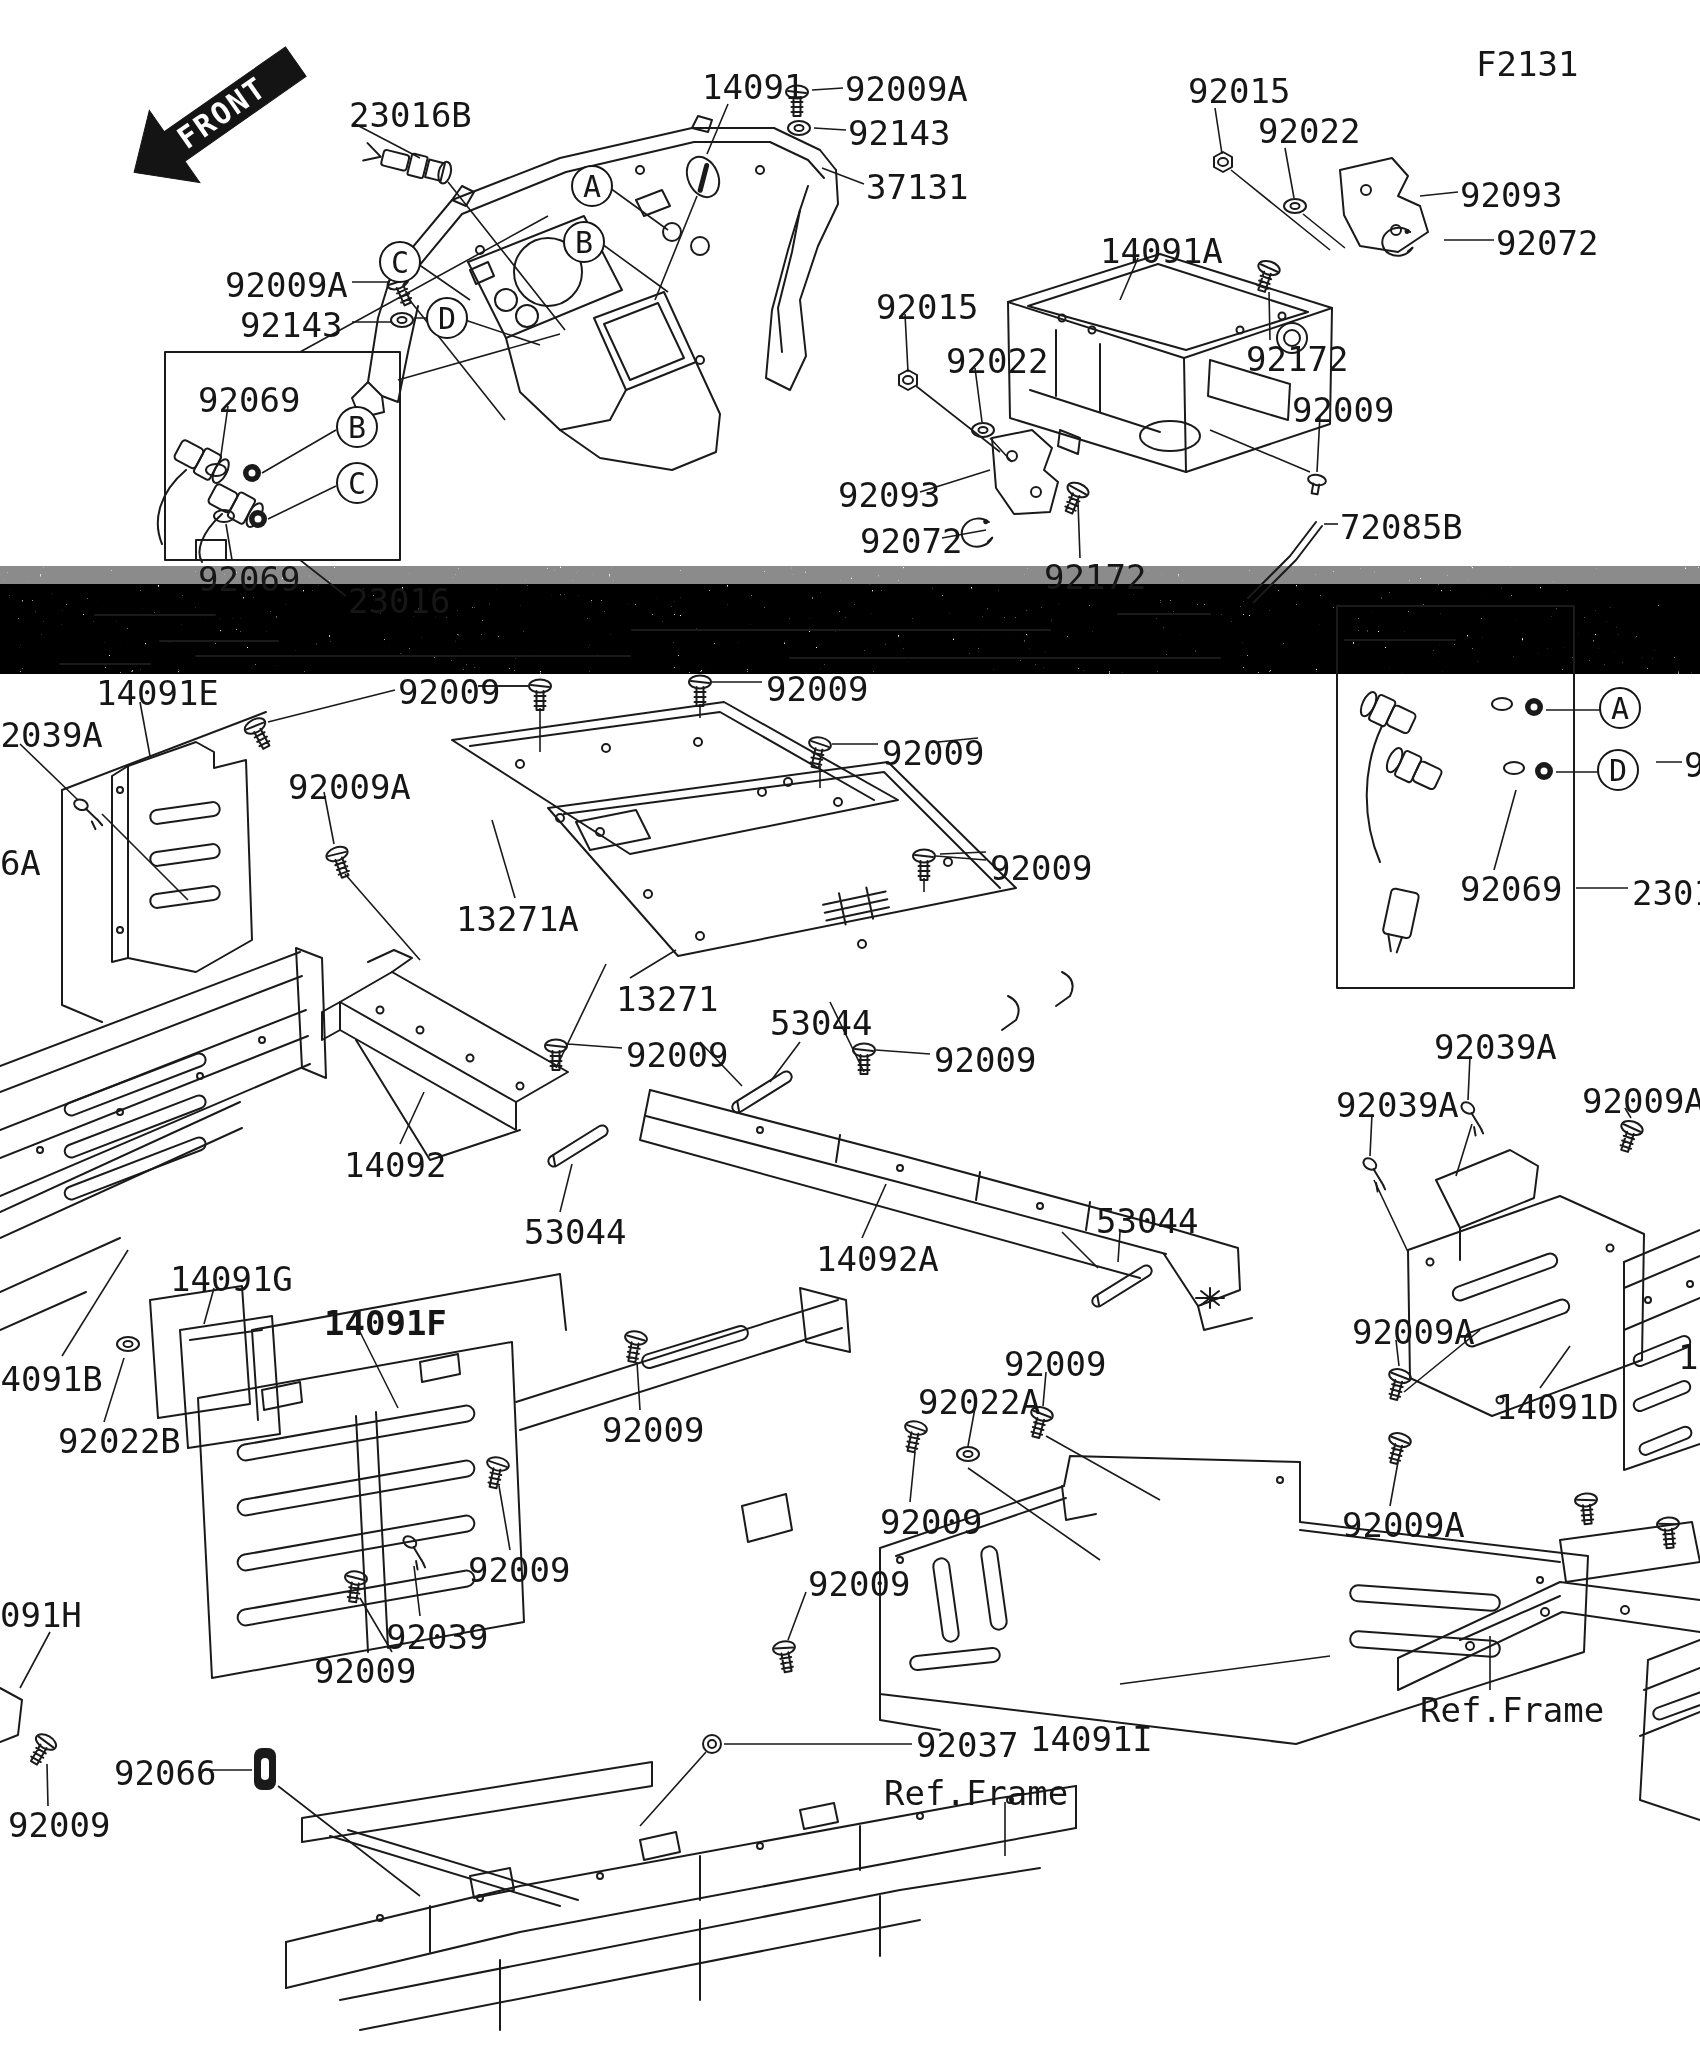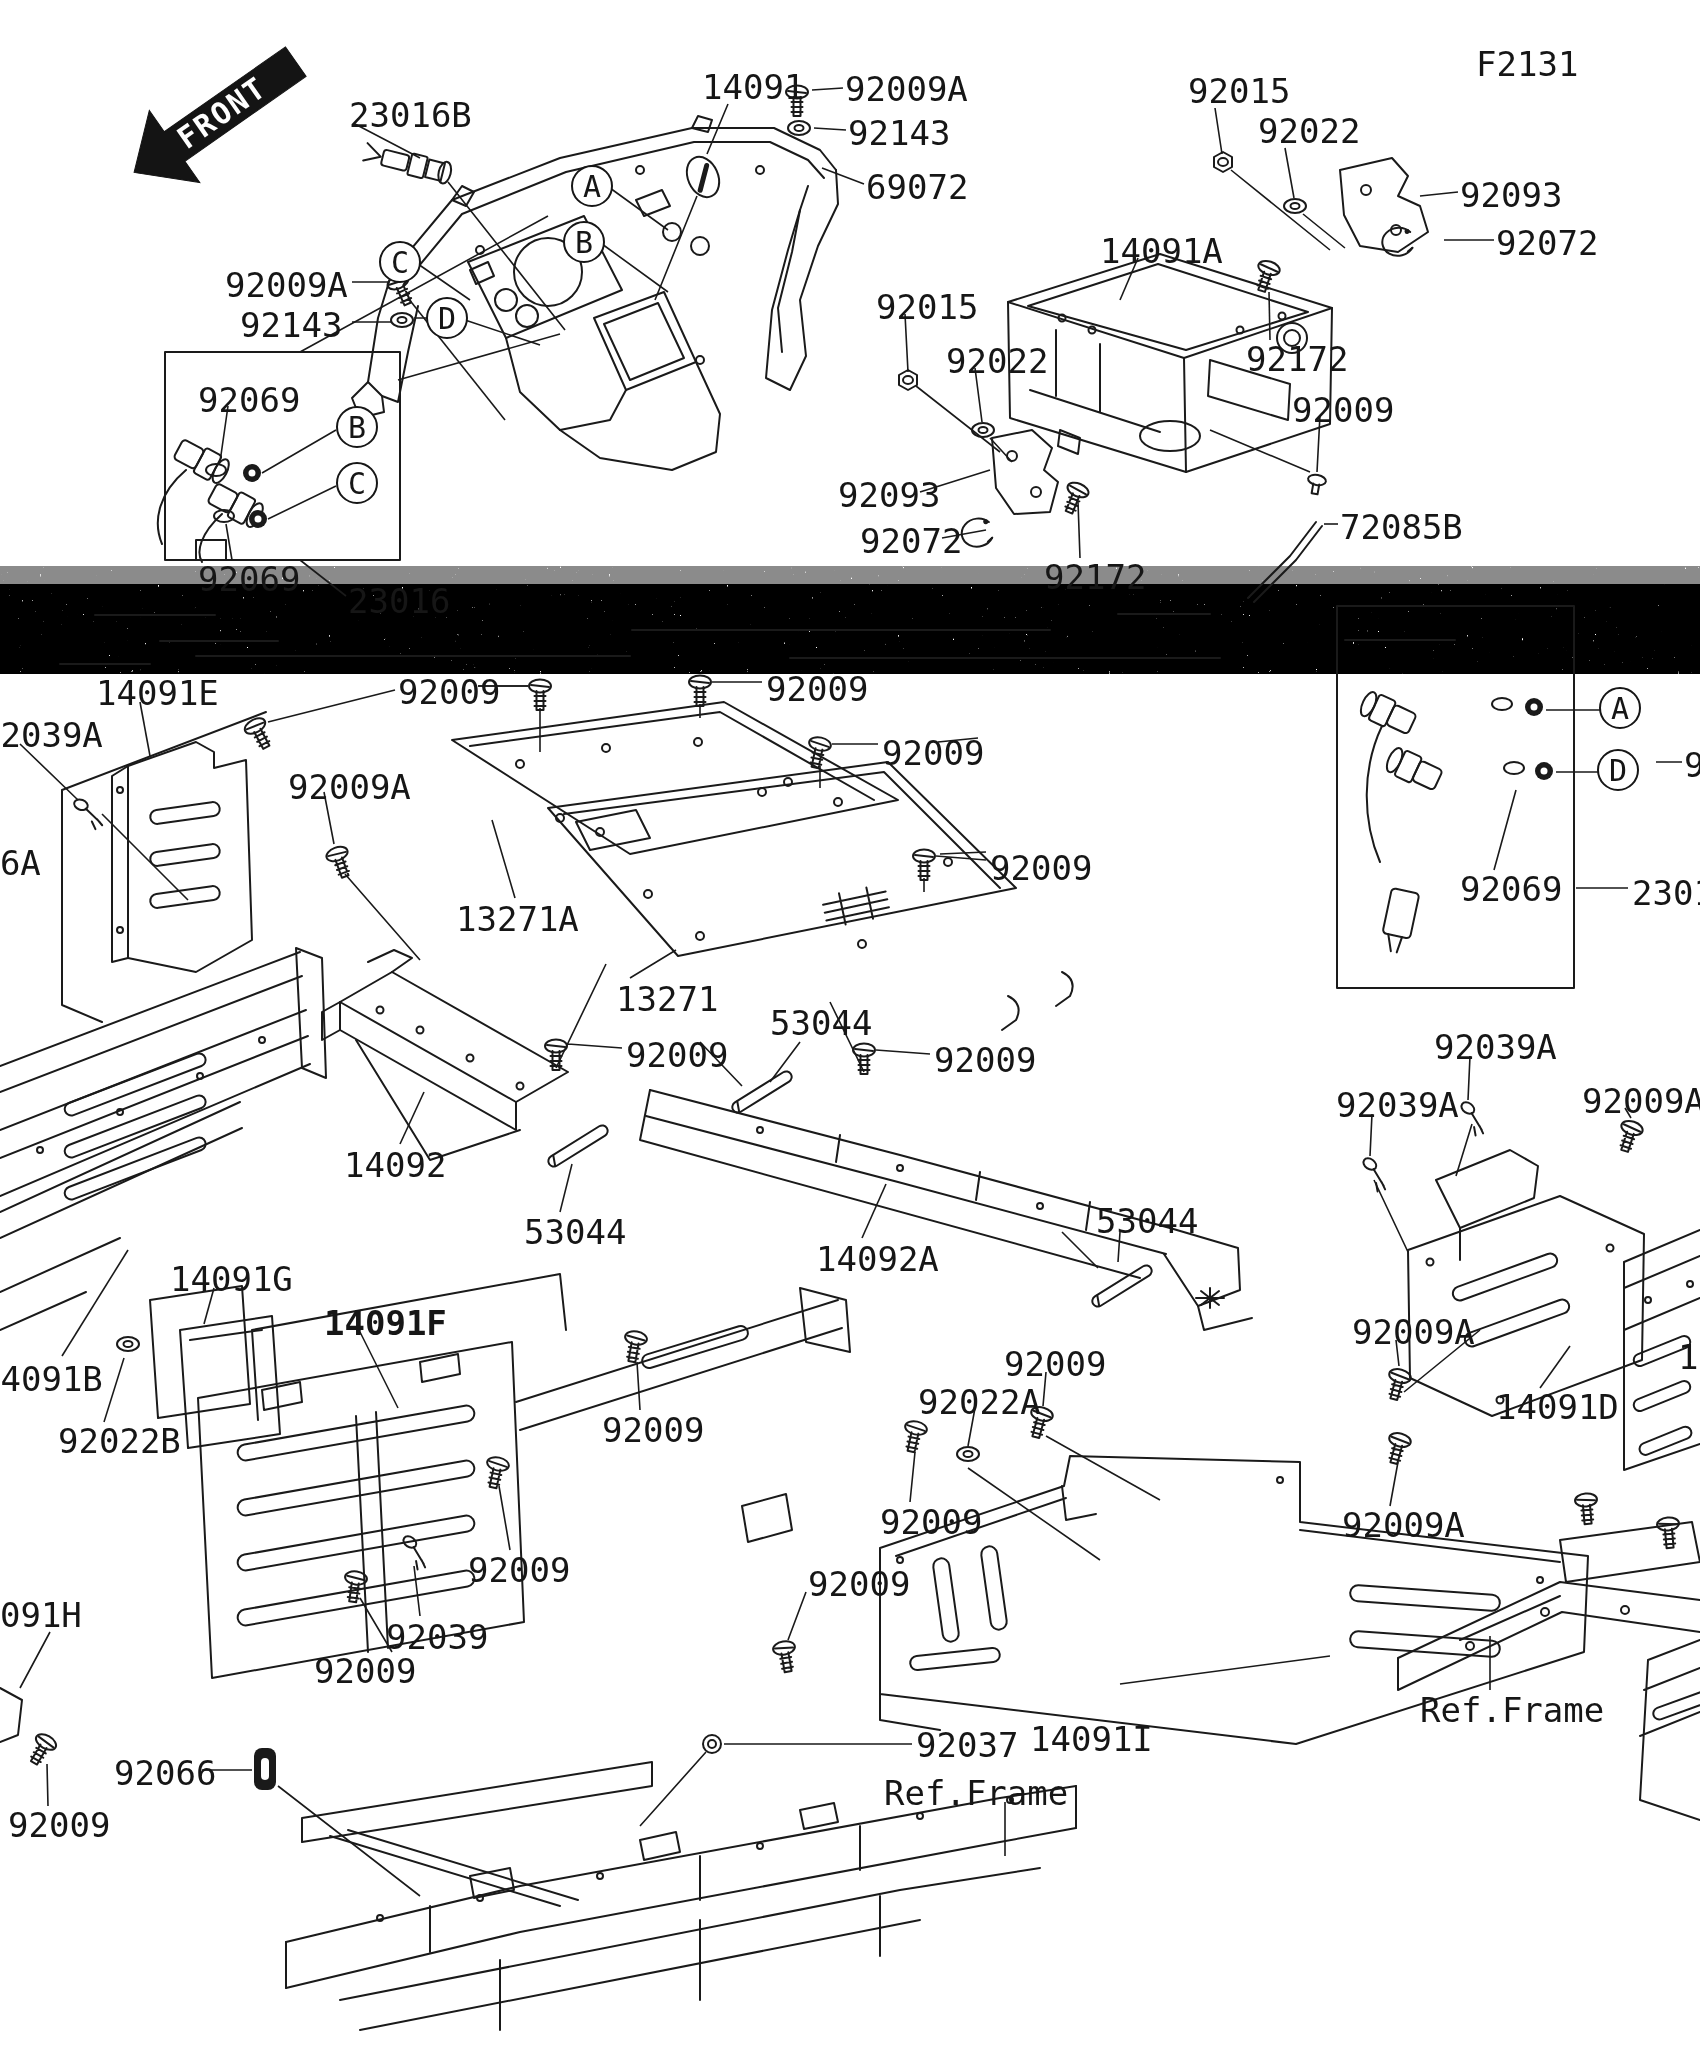--- a/index.html
+++ b/index.html
@@ -502,21 +502,21 @@
     </svg>
   </div>
 
   <div class="code" style="left:1476px;top:44px">F2131</div>
 
   <div id="labels">
       <div class="lb" style="left: 303px; top: 98px; margin-left: 46px;">23016B</div>
       <div class="lb" style="left: 702px; top: 70px;">14091</div>
       <div class="lb" style="left: 845px; top: 72px;">92009A</div>
       <div class="lb" style="left: 848px; top: 116px;">92143</div>
-      <div class="lb" style="left: 866px; top: 170px;">69072</div>
+      <div class="lb" style="left: 866px; top: 170px;">37131</div>
       <div class="lb" style="left: 1188px; top: 74px;">92015</div>
       <div class="lb" style="left: 1258px; top: 114px;">92022</div>
       <div class="lb" style="left: 1460px; top: 178px;">92093</div>
       <div class="lb" style="left: 1496px; top: 226px;">92072</div>
       <div class="lb" style="left: 1100px; top: 234px;">14091A</div>
       <div class="lb" style="left: 1246px; top: 342px;">92172</div>
       <div class="lb" style="left: 1292px; top: 393px;">92009</div>
       <div class="lb" style="left: 1340px; top: 510px;">72085B</div>
       <div class="lb" style="left: 225px; top: 268px;">92009A</div>
       <div class="lb" style="left: 240px; top: 308px;">92143</div>

